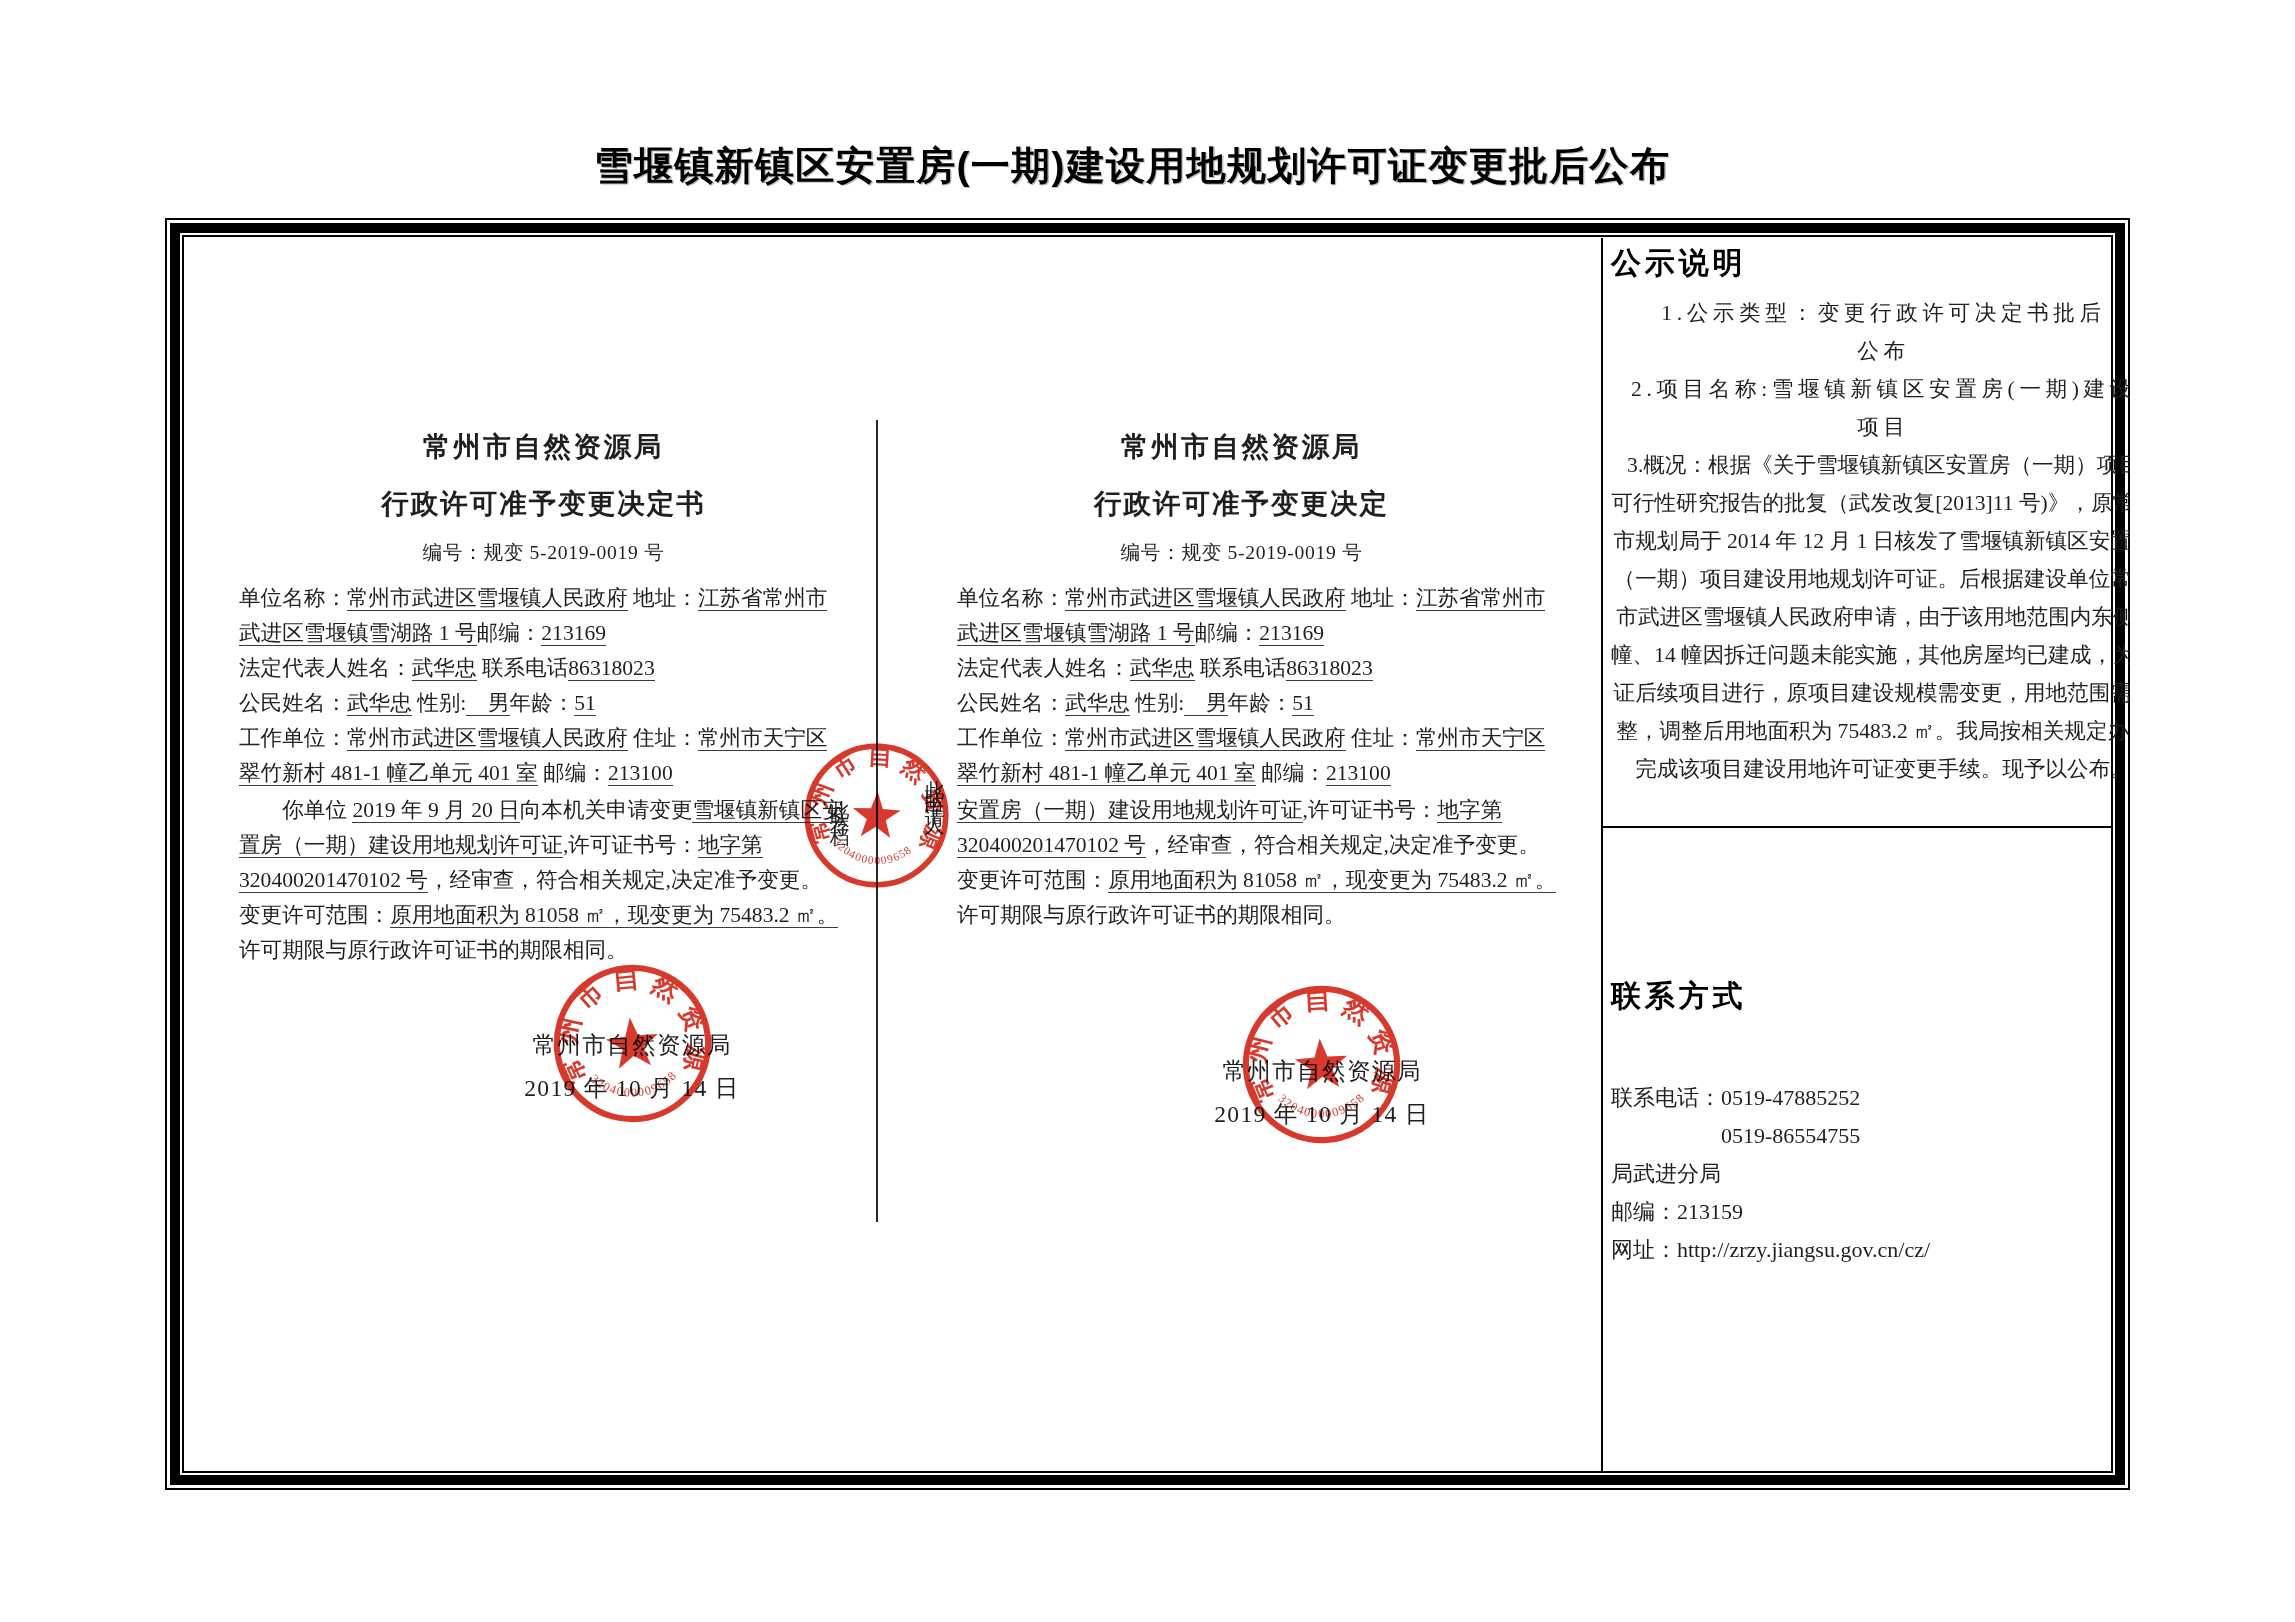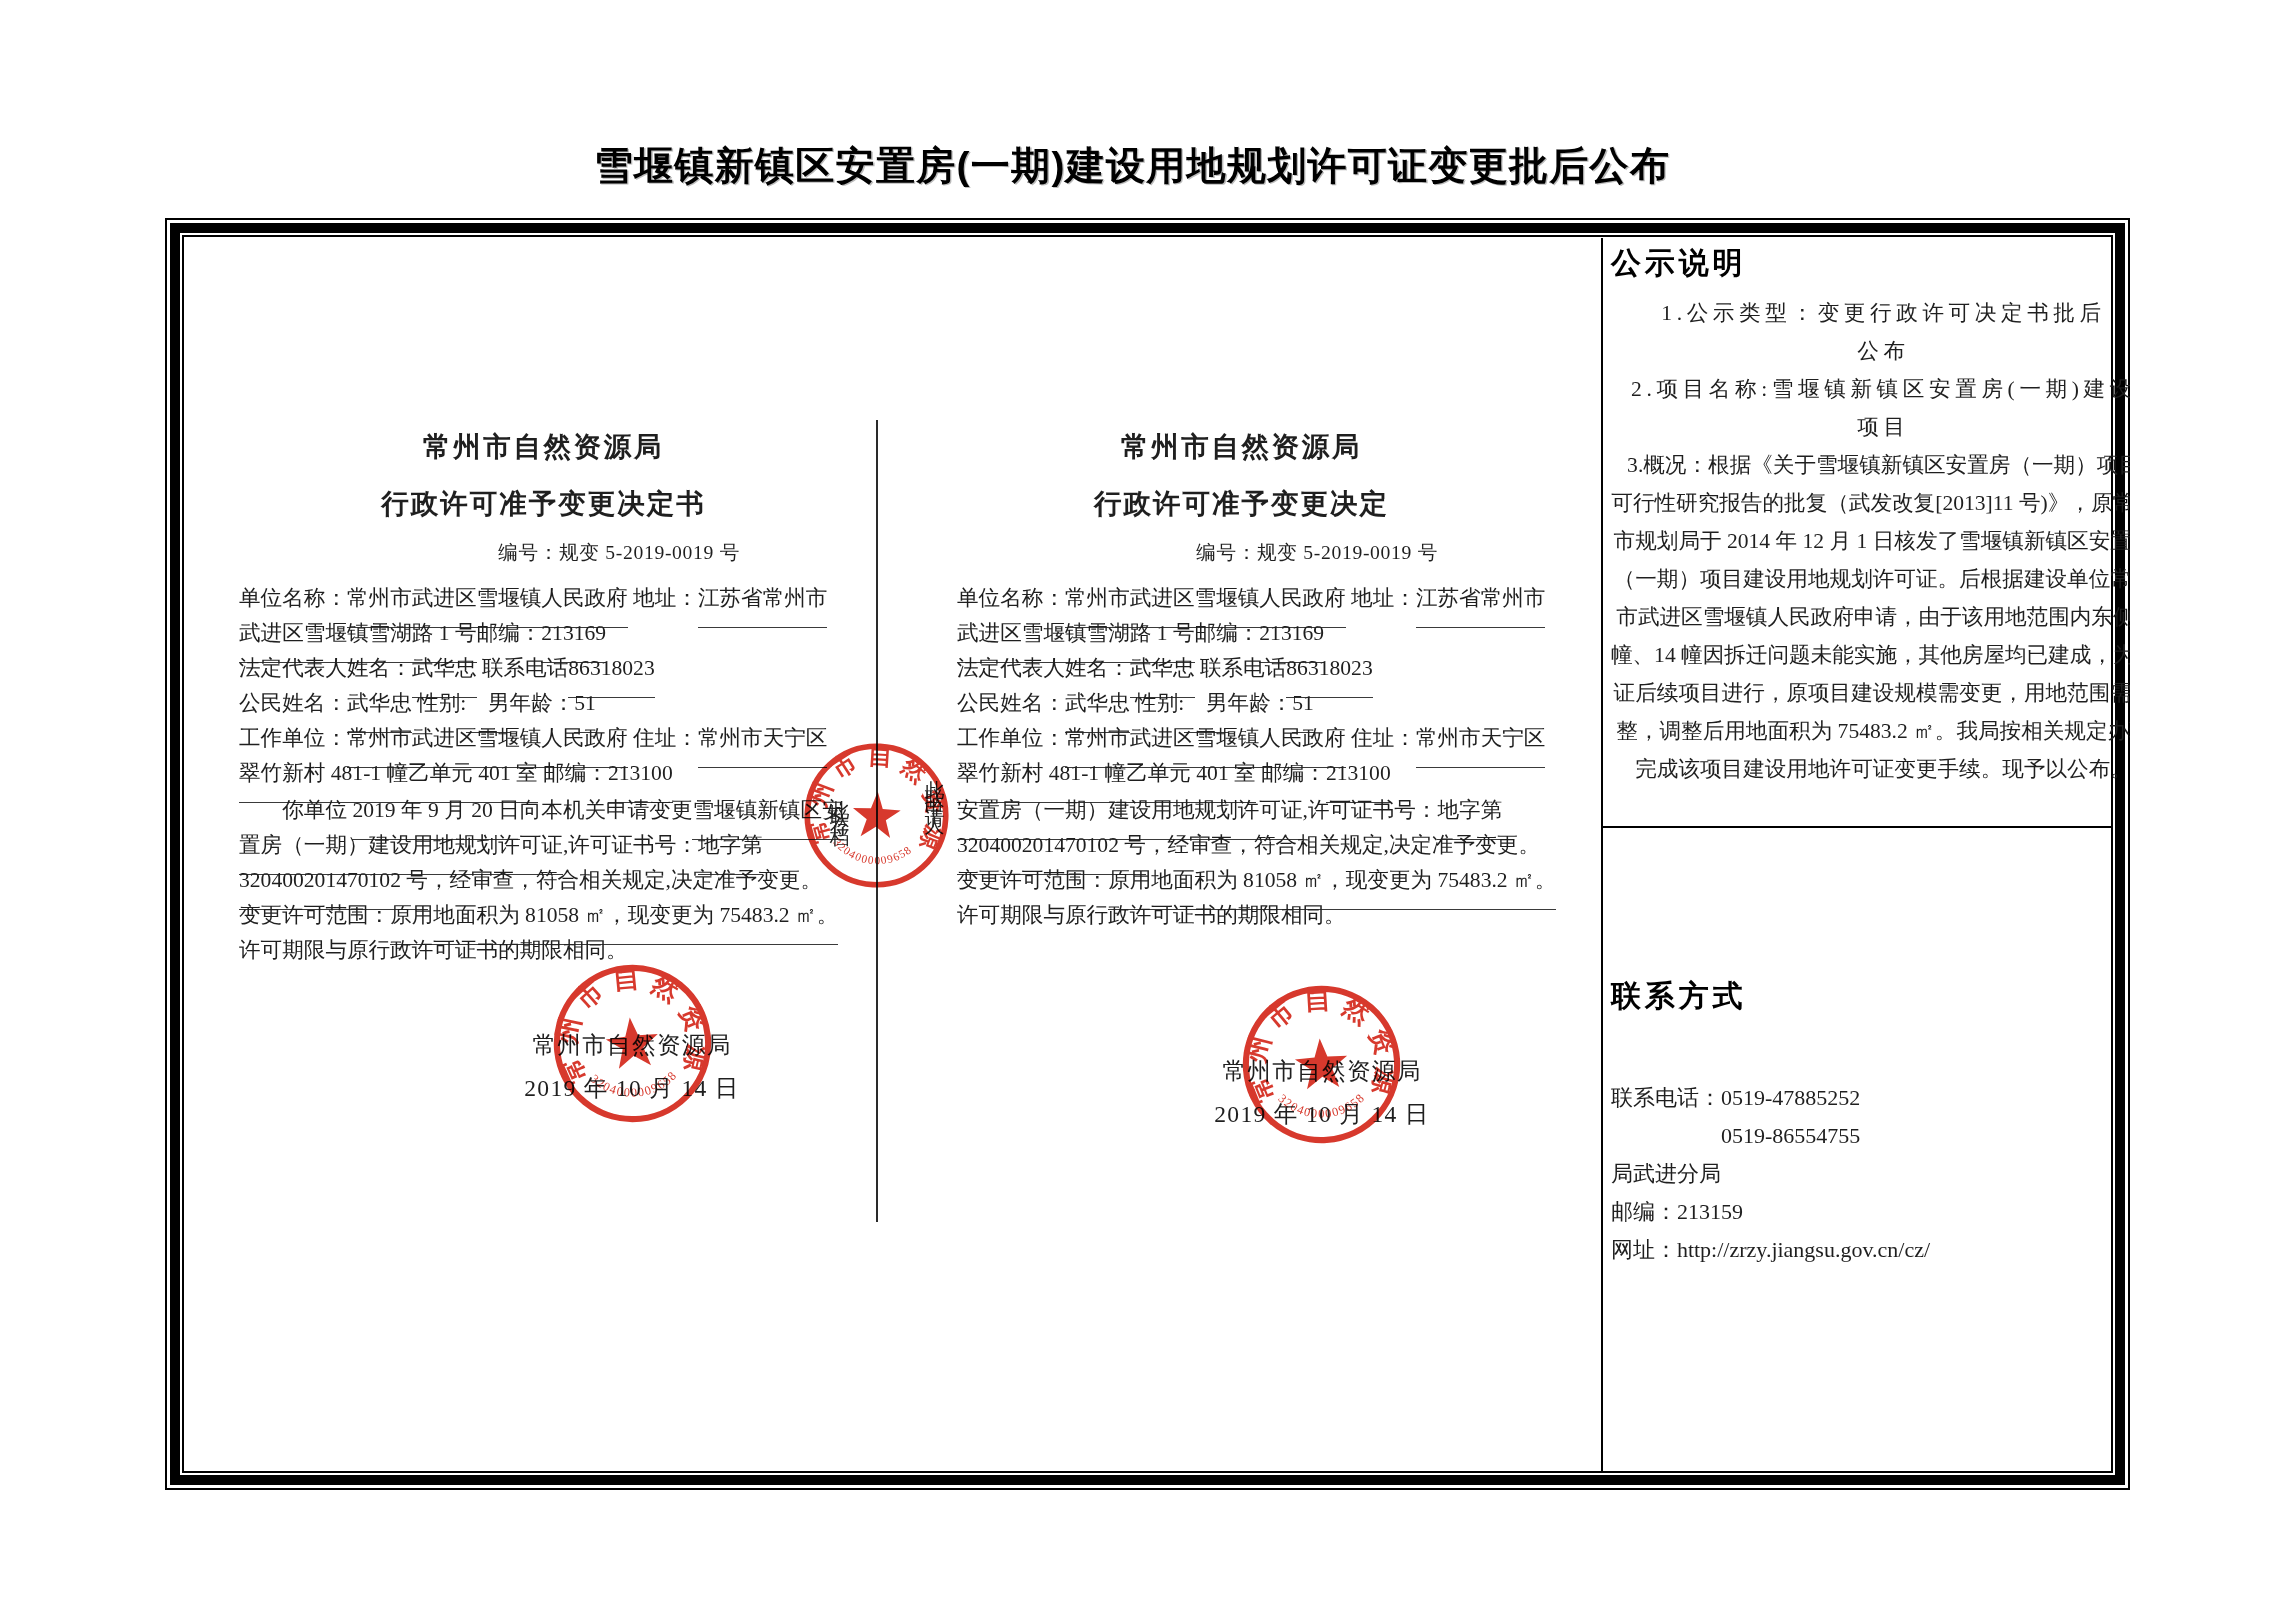--- a/index.html
+++ b/index.html
@@ -19,23 +19,23 @@
   .frame-inner{width:100%;height:100%;box-sizing:border-box;border:2px solid #000;}
 
   
   .panel-vline{left:1601px;top:238px;width:2px;height:1233px;background:#000;}
   .panel-hline{left:1603px;top:826px;width:509px;height:2px;background:#000;}
   .fold-line{left:876px;top:420px;width:2px;height:802px;background:#2a2a2a;}
 
   
   .doc-org{font-weight:700;font-size:27.5px;letter-spacing:2.6px;text-align:center;width:393px;}
   .doc-title{font-weight:700;font-size:27.5px;letter-spacing:2px;text-align:center;width:393px;}
-  .doc-no{font-size:19.6px;text-align:right;width:393px;letter-spacing:0.7px;}
+  .doc-no{font-size:19.6px;text-align:center;width:393px;letter-spacing:0.7px;}
   .doc-lines{width:648px;font-size:21.6px;line-height:35px;white-space:nowrap;}
-  .u{border-bottom:1.3px solid #3a3a3a;padding-bottom:17px;}
+  .u{border-bottom:1.3px solid #3a3a3a;padding-bottom:0;}
   .sign{width:236px;text-align:center;font-size:23.6px;letter-spacing:1.3px;}
   .copy-label{writing-mode:vertical-rl;font-size:19.6px;letter-spacing:9.2px;color:#222;}
 
   
   .seal{mix-blend-mode:multiply;opacity:.93;}
 
   
   .panel{left:1603px;top:238px;width:527px;height:1233px;overflow:hidden;}
   .panel-heading{position:absolute;left:7.9px;font-family:"Liberation Sans", sans-serif;
     font-weight:700;font-size:30px;letter-spacing:3.9px;color:#000;}

